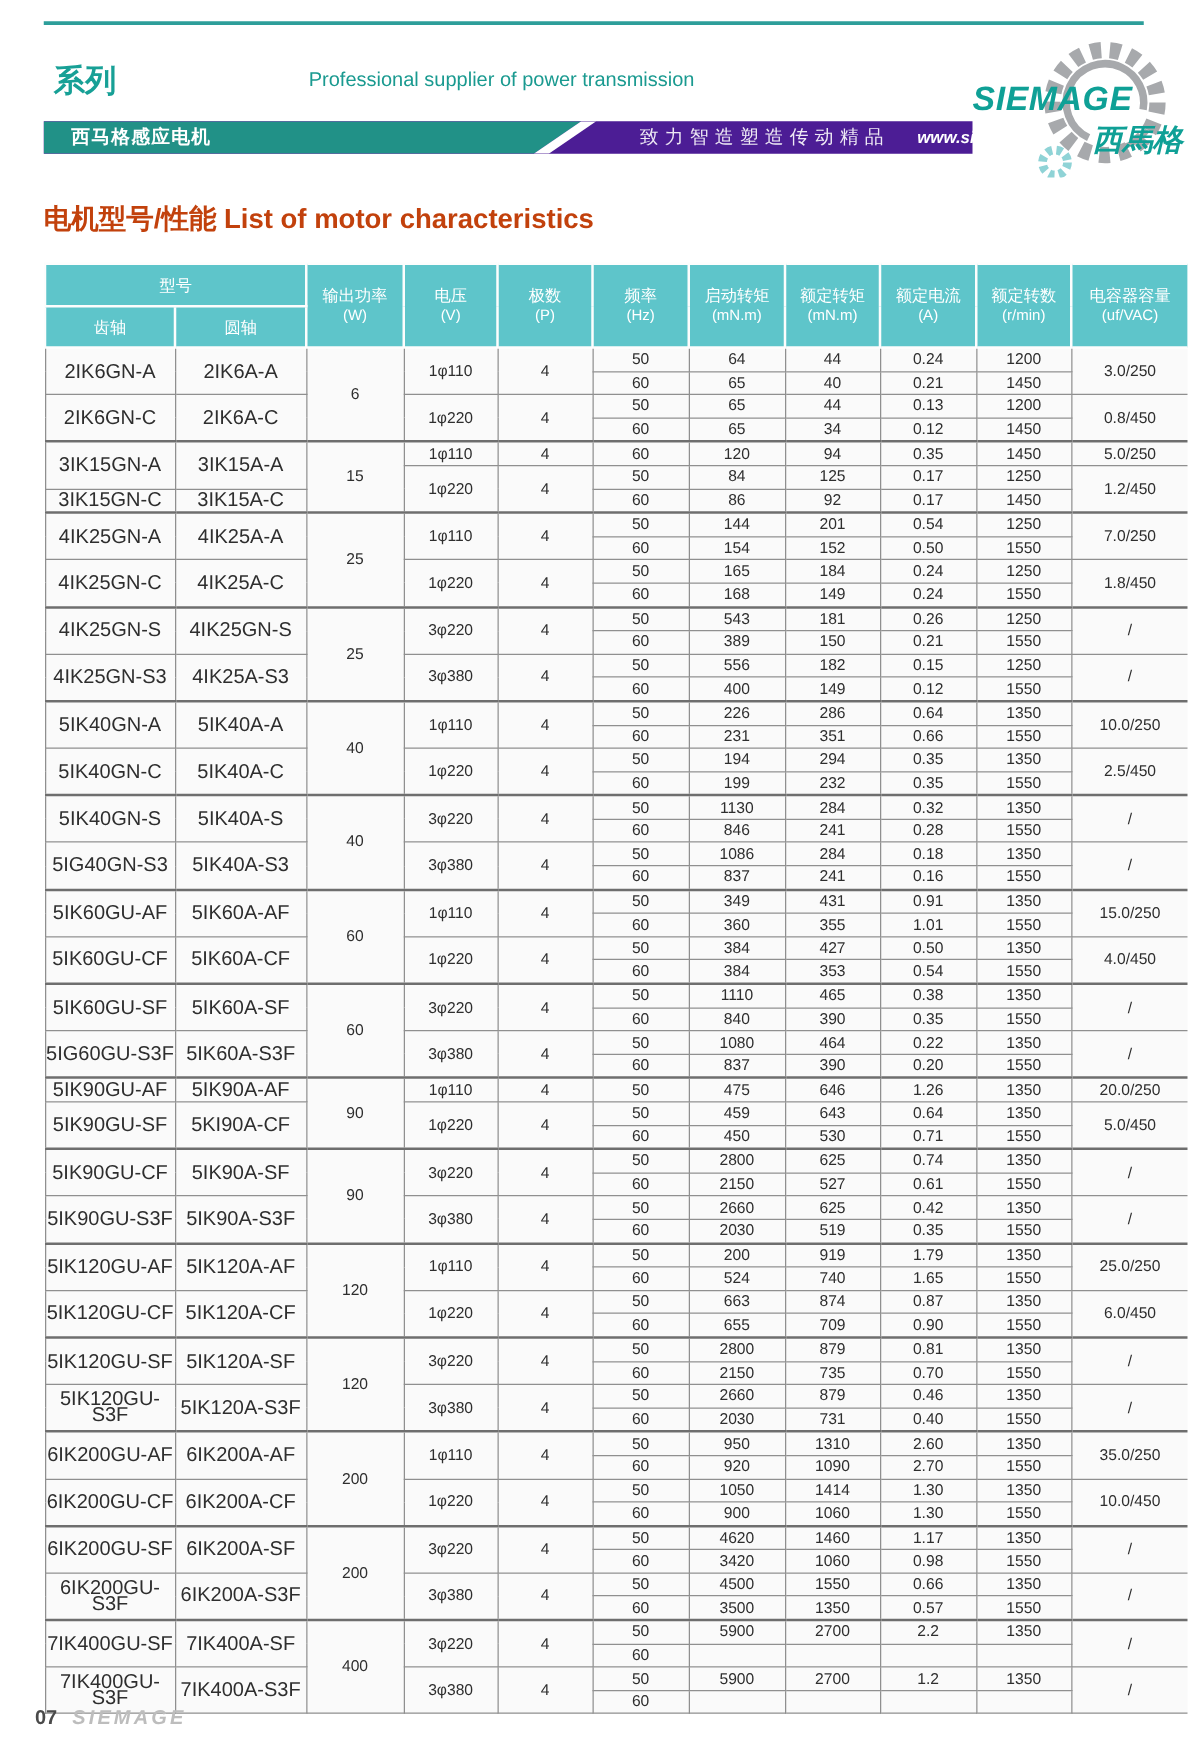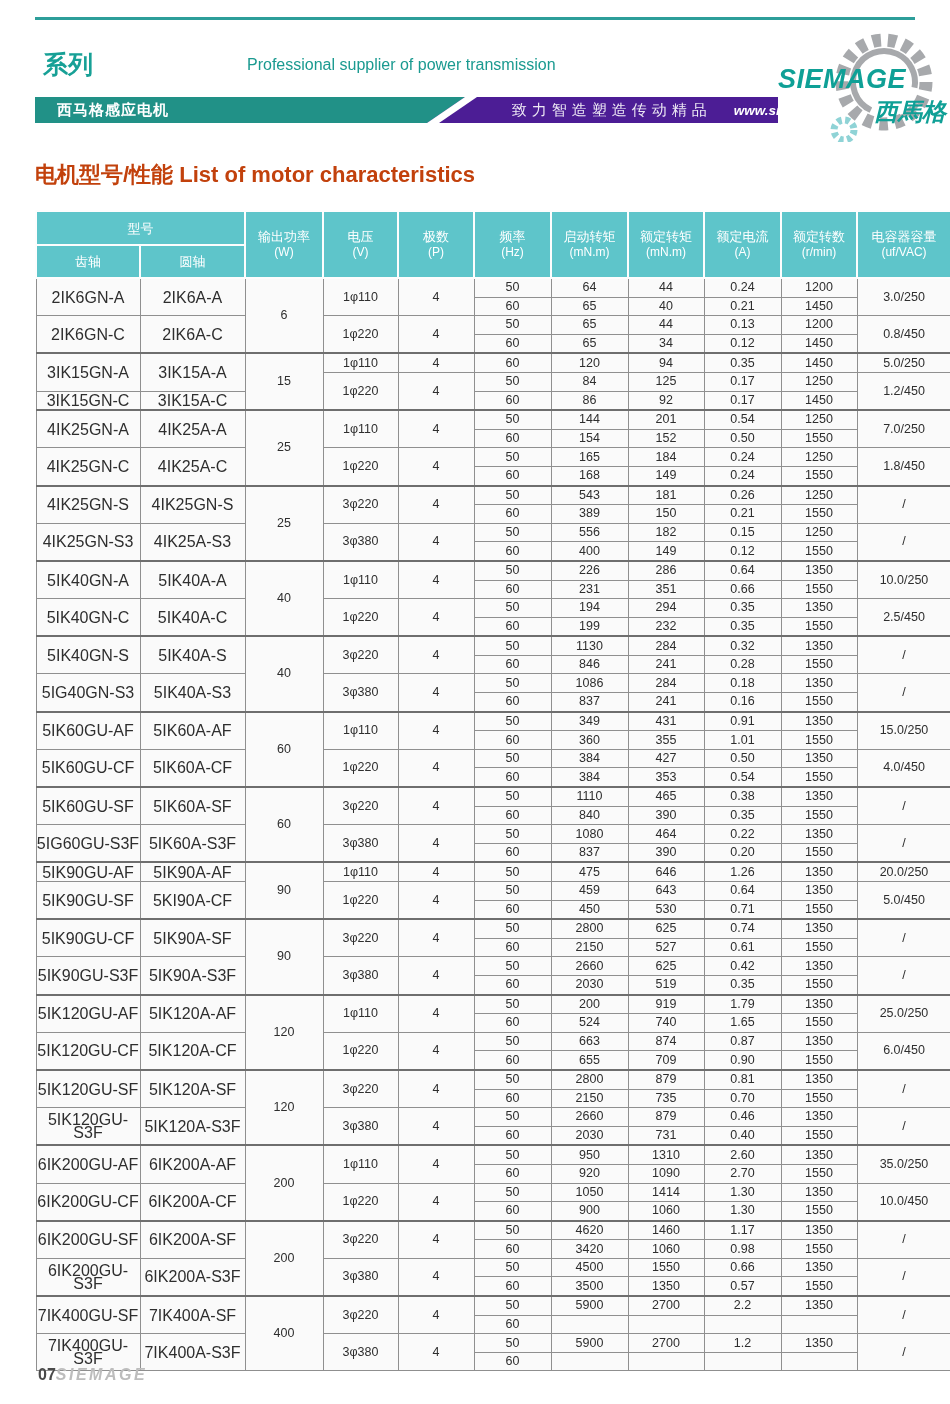--- a/index.html
+++ b/index.html
@@ -46,21 +46,21 @@
   th{background:#5ec5ca;color:#ffffff;font-weight:500;font-size:13px;border:2px solid #fdfdfd;
     padding:1px 0;line-height:15px;}
   th .unit{font-size:12px;}
   td{border:1px solid #8f8f8f;background:#fafafa;text-align:center;vertical-align:middle;
     font-size:12.5px;color:#2e2e2e;height:17.6px;line-height:13px;padding:0;overflow:hidden;}
   tr.gs > td{border-top:2px solid #6e6e6e;}
   table{border:1.5px solid #5a5a5a;}
   td.model{font-size:16px;}
 
   
-  .footer{position:absolute;left:38px;top:1366px;display:flex;align-items:center;}
+  .footer{position:absolute;left:28px;top:1366px;display:flex;align-items:center;gap:12px;}
   .page-num{font-size:16px;font-weight:800;color:#4a4a4a;}
   .footer-brand{font-size:16px;font-weight:800;font-style:italic;color:#bdbdbd;letter-spacing:2.5px;}
 </style>
 </head>
 <body>
 
 <div class="top-rule"></div>
 
 <div class="series">
   <span class="series-suffix">系列</span>

